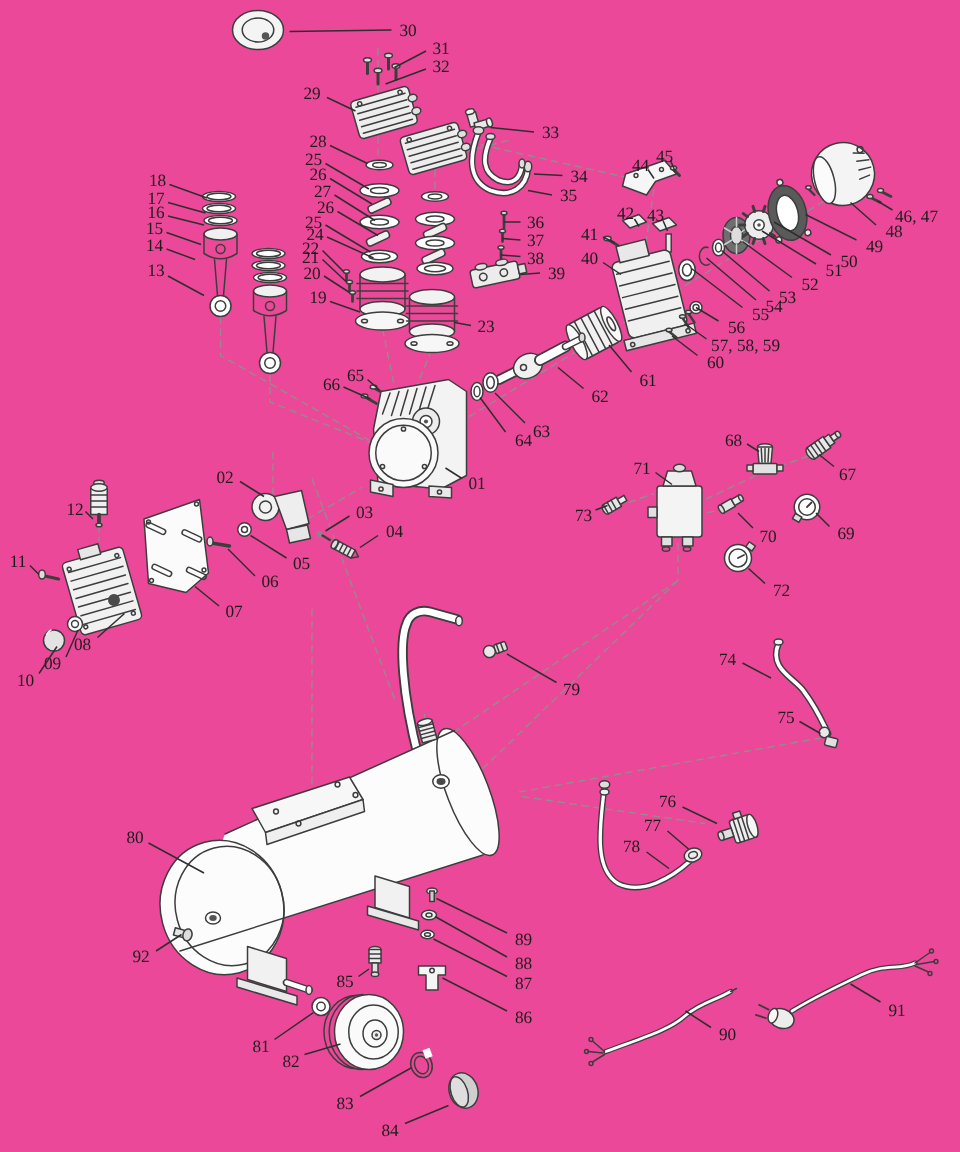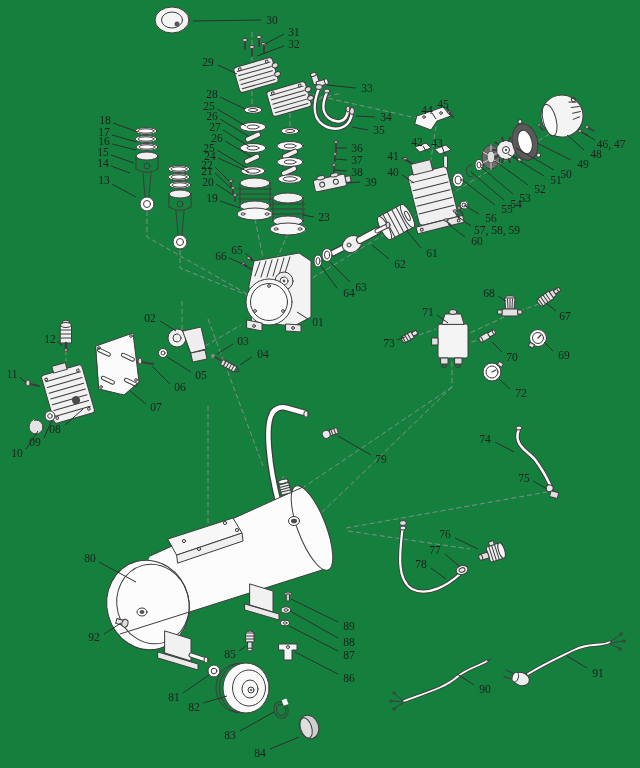--- a/index.html
+++ b/index.html
@@ -1,16 +1,16 @@
 <!DOCTYPE html>
 <html><head>
 <meta charset="utf-8">
 <style>
   html,body{margin:0;padding:0;background:#fff;}
-  .stage{position:relative;width:640px;height:768px;background:#15803d;overflow:hidden;
+  .stage{position:relative;width:640px;height:768px;background:#ec4899;overflow:hidden;
          font-family:"Liberation Serif",serif;}
   svg{display:block}
   #art{stroke:#3d3d3d;stroke-width:1;fill:none;stroke-linecap:round;stroke-linejoin:round;}
   .cdash{stroke:#8f8f8f;stroke-width:.9;stroke-dasharray:5 3;fill:none;}
   .callout{font-family:"Liberation Serif",serif;font-size:11.5px;fill:#1c1c1c;
            text-anchor:middle;stroke:none;}
   .leader{stroke:#2e2e2e;stroke-width:1;}
   .w{stroke:#fff;}
 </style>
 </head>

